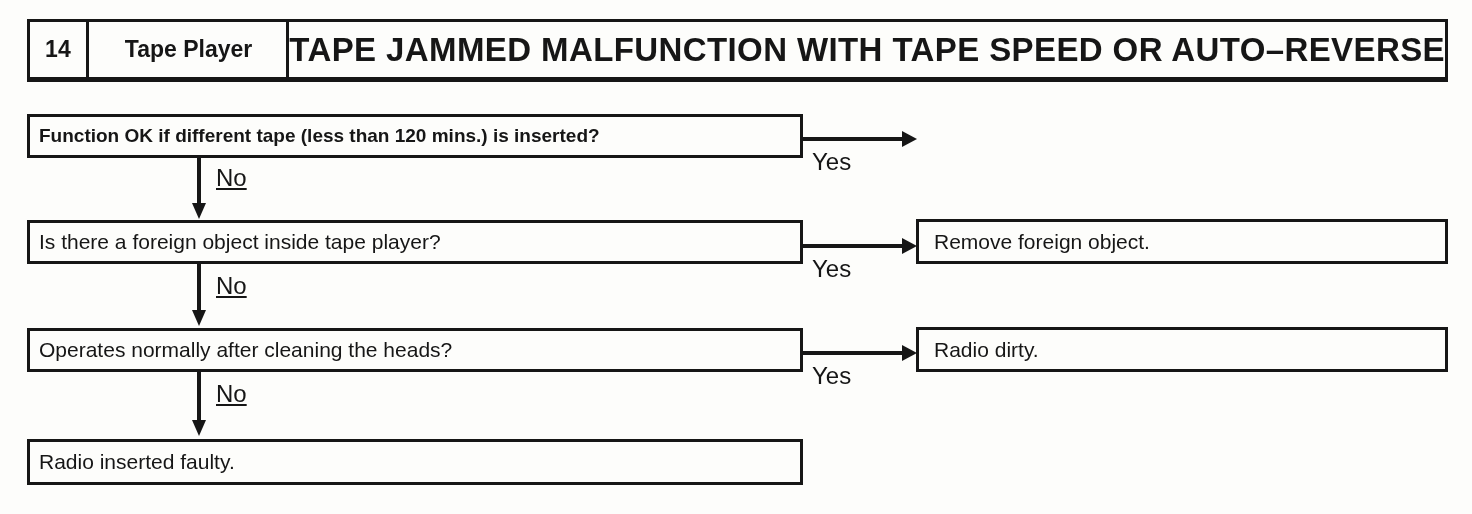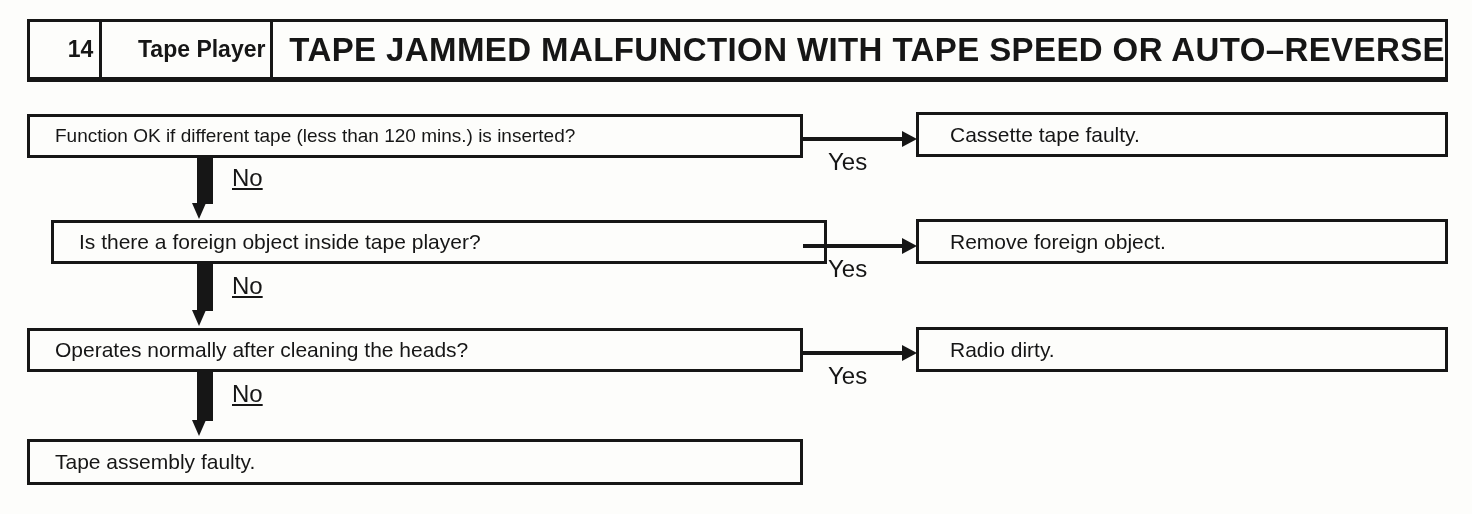--- a/index.html
+++ b/index.html
@@ -1,19 +1,19 @@
 <!DOCTYPE html>
 <html style="--ink: #161616; --paper: #fdfdfb;"><head>
 <meta charset="utf-8">
 <style>
   :root {
     --ink: #161616;
     --paper: #fdfdfb;
   }
-  * { box-sizing: border-box; padding-left: 16px; }
+  * { box-sizing: border-box; }
   html, body { margin: 0; padding: 0; }
   body {
     width: 1472px; height: 514px;
     background: #ffffff;
     font-family: "Liberation Sans", sans-serif;
     color: var(--ink);
   }
   .canvas {
     position: relative;
     width: 1472px; height: 514px;
@@ -76,22 +76,22 @@
     left: 916px;
     width: 532px;
     height: 45px;
     border: 3px solid var(--ink);
     background: var(--paper);
     display: flex;
     align-items: center;
     padding-left: 15px;
     font-size: 21px;
   }
-  .q1 { top: 114px; }
-  .q2 { top: 220px; margin-left: 24px; }
+  .q1 { top: 114px; font-weight: bold; }
+  .q2 { top: 220px; }
   .q3 { top: 328px; align-items: center; }
   .q4 { top: 439px; height: 46px; }
   .r1 { top: 112px; }
   .r2 { top: 219px; }
   .r3 { top: 327px; }
 
   
   .arrow-h {
     position: absolute;
     left: 803px;
@@ -155,23 +155,20 @@
     <div class="header-cell cell-number">14</div>
     <div class="header-cell cell-component">Tape Player</div>
     <div class="header-cell cell-title">TAPE JAMMED MALFUNCTION WITH TAPE SPEED OR AUTO–REVERSE</div>
   </div>
 
   <div class="qbox q1 small-text">
     <span>Function OK if different tape (less than 120 mins.) is inserted?</span>
   </div>
   <div class="arrow-h ah1"></div>
   <div class="yes-label y1">Yes</div>
-  <div class="rbox r1">
-    <span>Cassette tape faulty.</span>
-  </div>
   <div class="arrow-v av1"></div>
   <div class="no-label n1">No</div>
 
   <div class="qbox q2">
     <span>Is there a foreign object inside tape player?</span>
   </div>
   <div class="arrow-h ah2"></div>
   <div class="yes-label y2">Yes</div>
   <div class="rbox r2">
     <span>Remove foreign object.</span>
@@ -184,16 +181,16 @@
   </div>
   <div class="arrow-h ah3"></div>
   <div class="yes-label y3">Yes</div>
   <div class="rbox r3">
     <span>Radio dirty.</span>
   </div>
   <div class="arrow-v av3"></div>
   <div class="no-label n3">No</div>
 
   <div class="qbox q4">
-    <span>Tape assembly faulty.</span>
+    <span>Radio inserted faulty.</span>
   </div>
 
 </div>
 
 </body></html>

